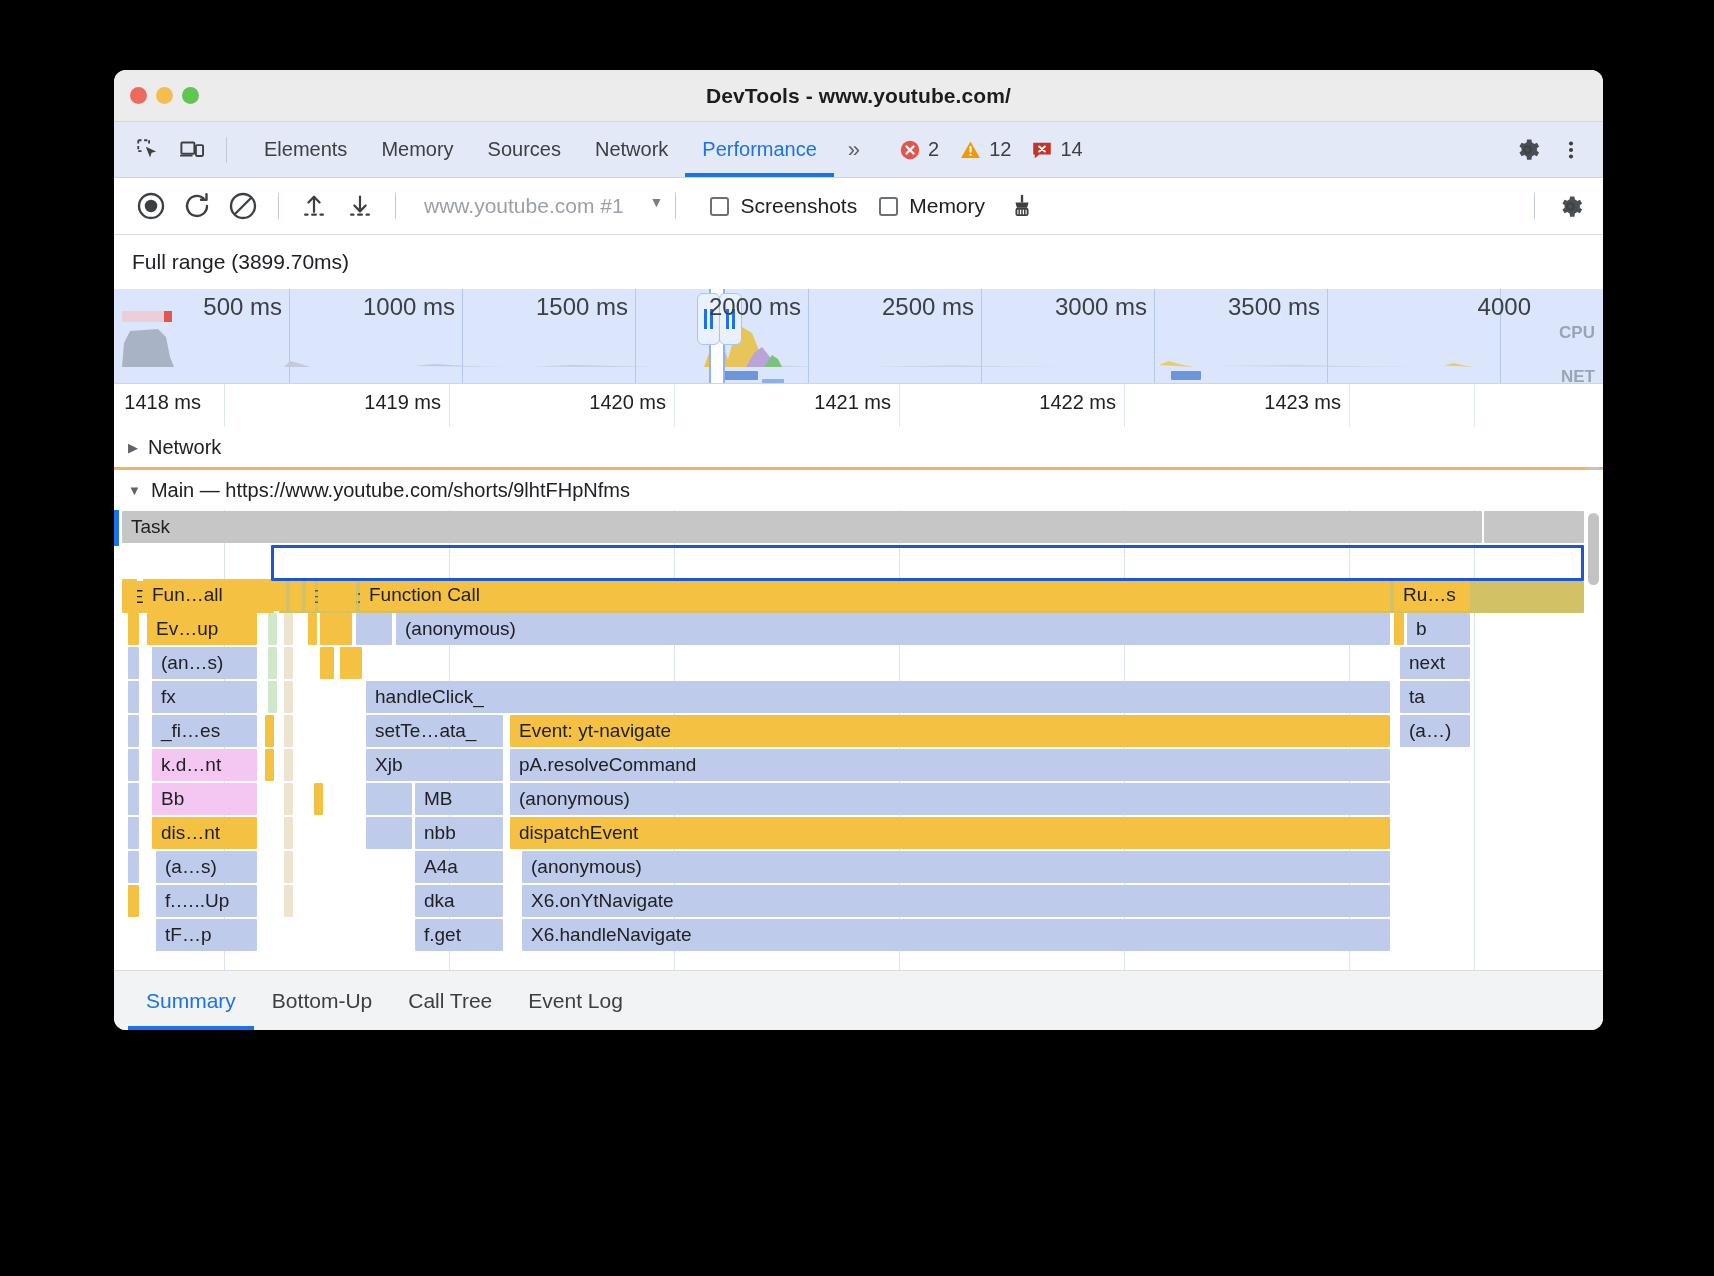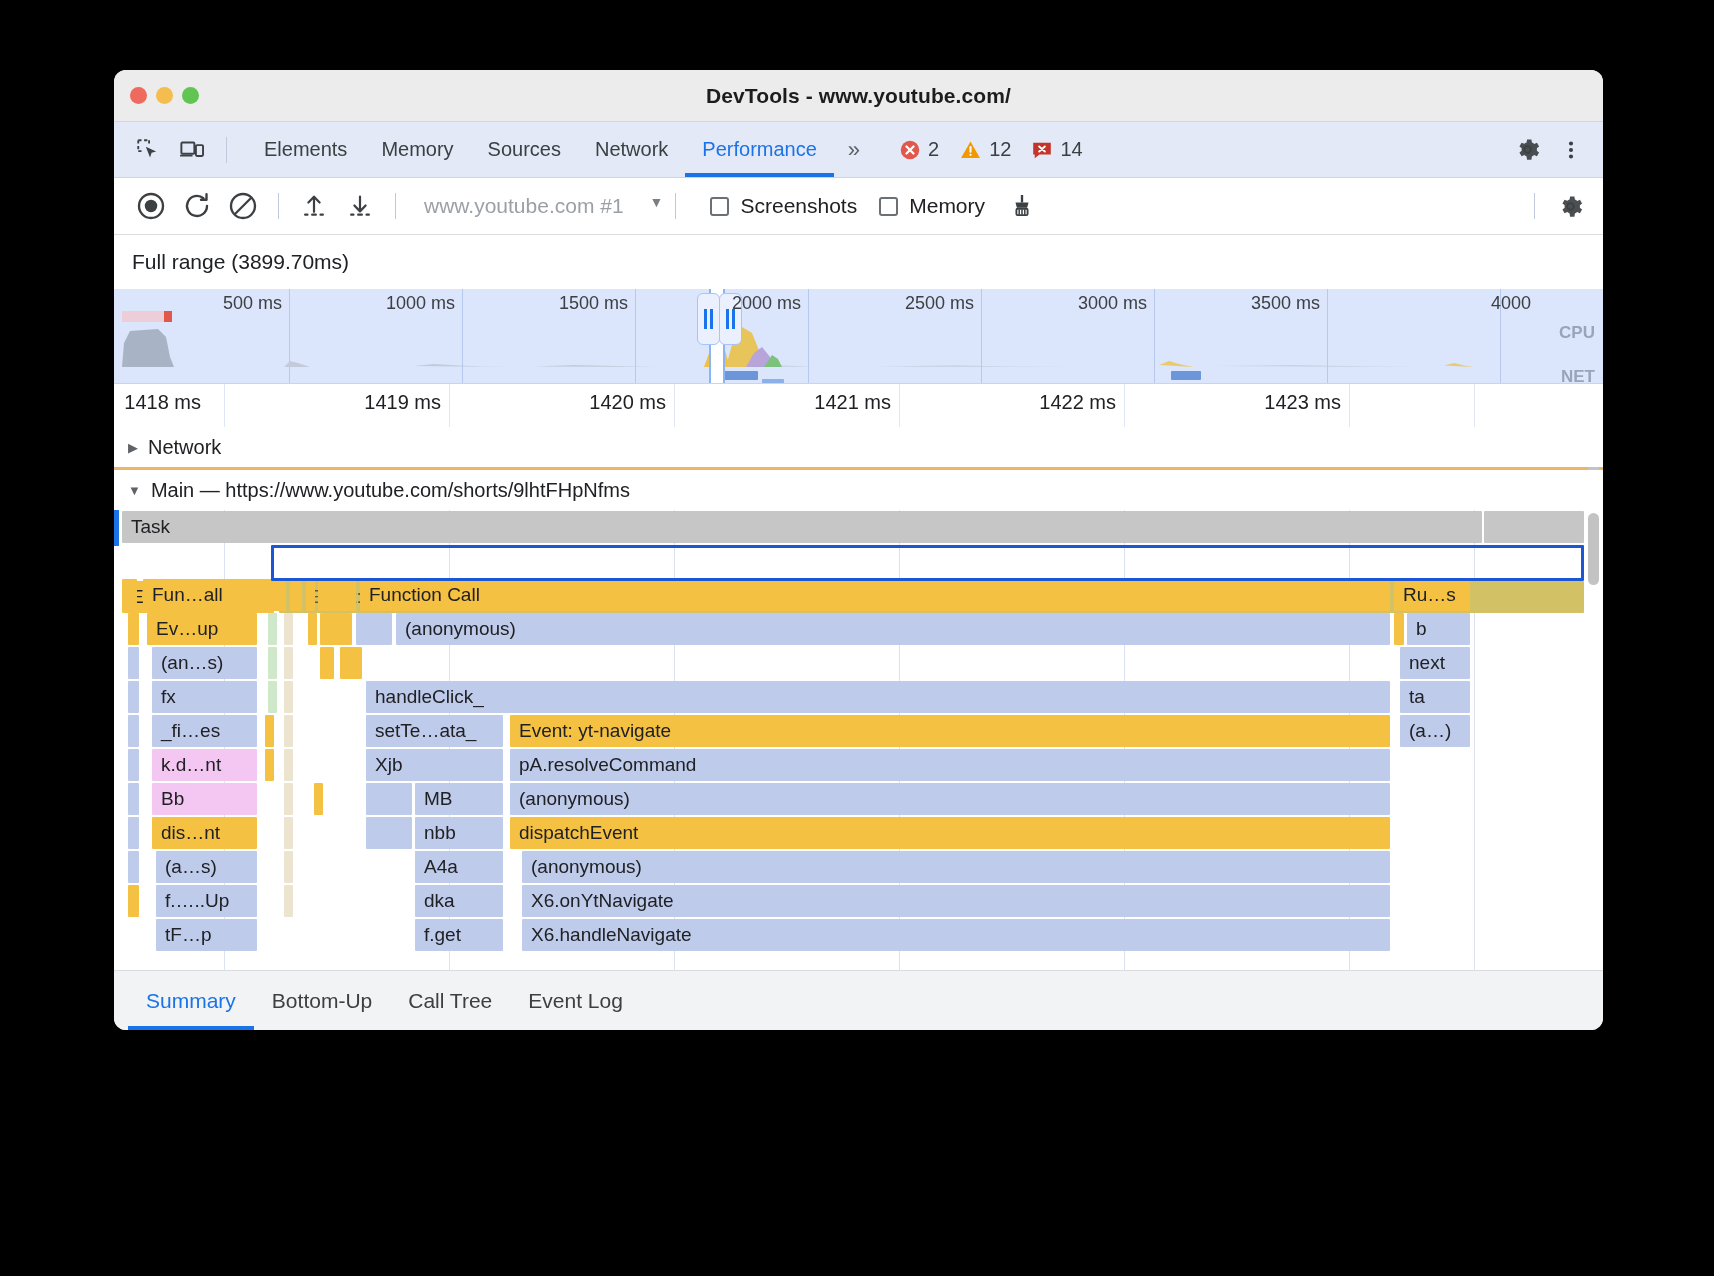--- a/index.html
+++ b/index.html
@@ -111,21 +111,21 @@
   .overview {
     position: relative; flex: 0 0 auto;
     height: 95px; background: #dbe5fb;
     border-top: 1px solid #fff;
     overflow: hidden;
   }
   .ov-grid { position: absolute; inset: 0; }
   .ov-gl { position: absolute; top: 0; bottom: 0; width: 1px; background: #b7c8ef; }
   .ov-label {
     position: absolute; top: 4px;
-    font-size: 18px; color: #3c4043;
+    font-size: 24px; color: #3c4043;
     transform: translateX(-100%);
     padding-right: 7px;
   }
   .ov-side { position: absolute; right: 8px; font-size: 17px; font-weight: bold; color: #9aa4b8; }
   .ov-cpu { top: 34px; }
   .ov-net { top: 78px; }
   .ov-window {
     position: absolute; top: 0; bottom: 0;
     background: #fff;
     border-left: 2px solid #8ab4f8; border-right: 2px solid #8ab4f8;

